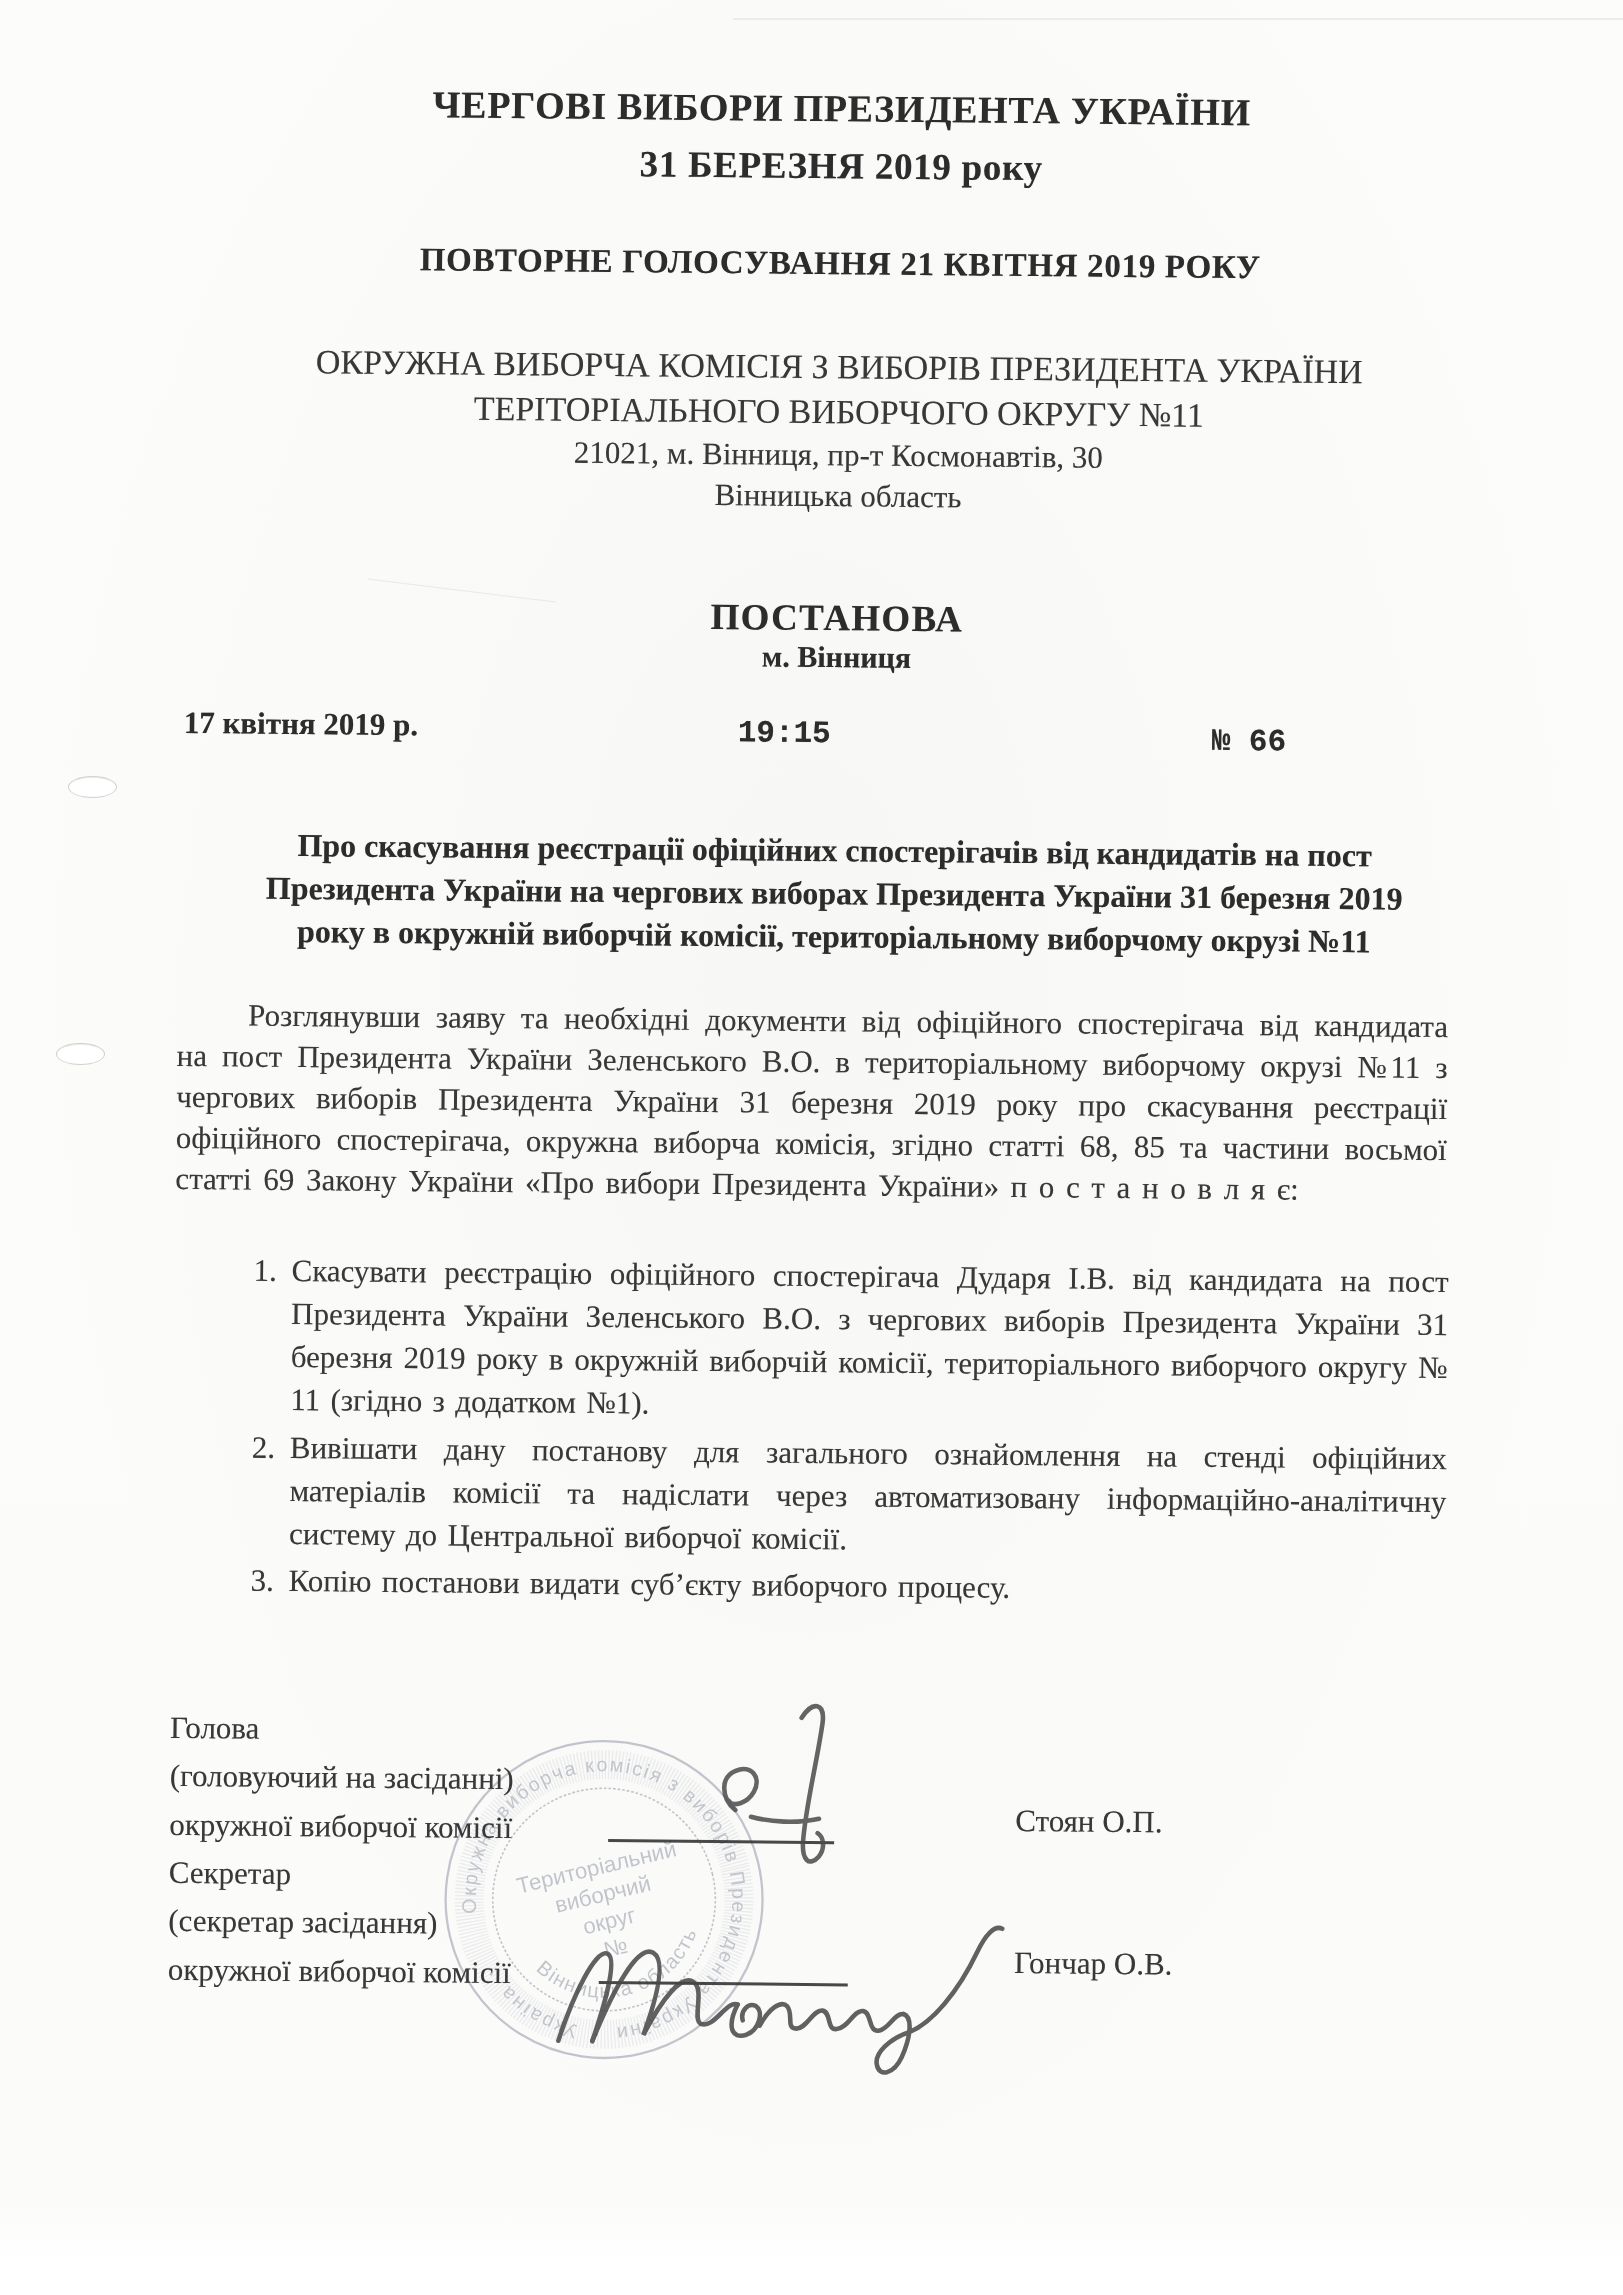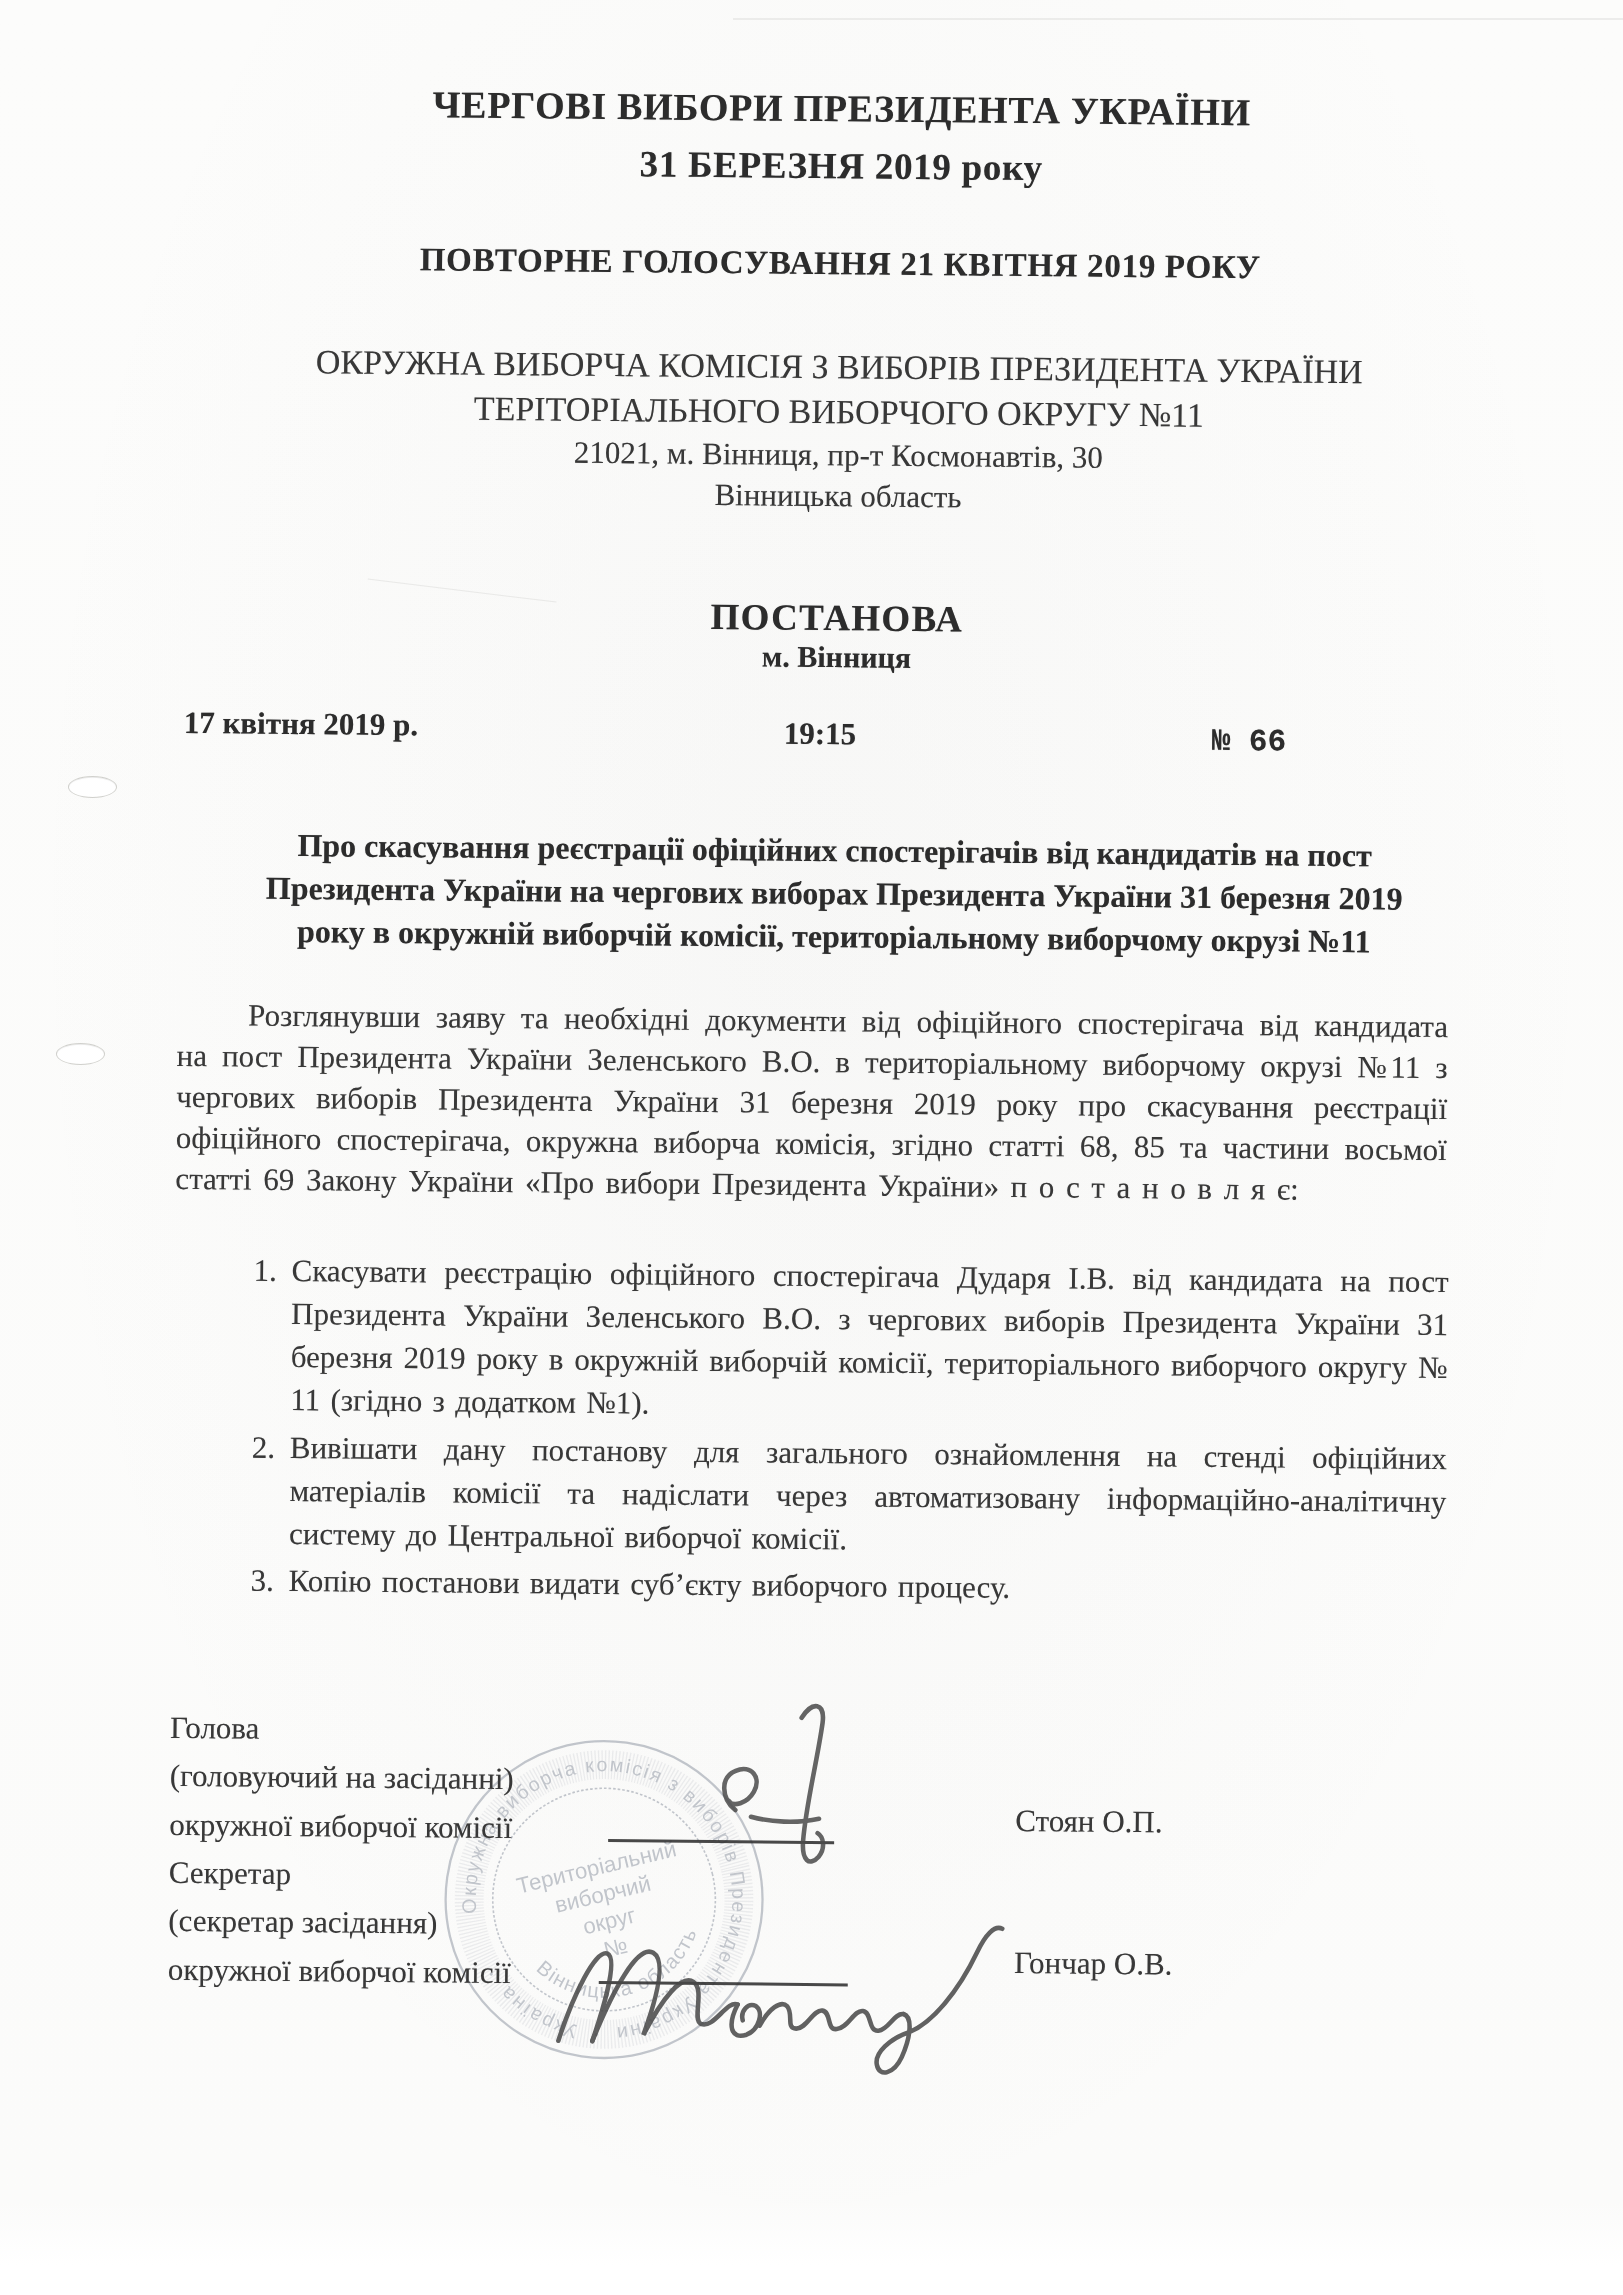--- a/index.html
+++ b/index.html
@@ -73,21 +73,21 @@
 
   <div class="t center ink c1" style="top:348px;">ОКРУЖНА ВИБОРЧА КОМІСІЯ З ВИБОРІВ ПРЕЗИДЕНТА УКРАЇНИ</div>
   <div class="t center ink c2" style="top:393px;">ТЕРІТОРІАЛЬНОГО ВИБОРЧОГО ОКРУГУ №11</div>
   <div class="t center ink addr" style="top:437px;">21021, м. Вінниця, пр-т Космонавтів, 30</div>
   <div class="t center ink addr" style="top:478px;">Вінницька область</div>
 
   <div class="t center inkb doc-type" style="top:596px;">ПОСТАНОВА</div>
   <div class="t center inkb city" style="top:640px;">м. Вінниця</div>
 
   <div class="t inkb meta" style="left:182px;top:711px;">17 квітня 2019 р.</div>
-  <div class="t inkb meta" style="left:782px;top:716px;">19:15</div>
+  <div class="t inkb meta" style="left:736px;top:716px;font-family:Liberation Mono, monospace;">19:15</div>
   <div class="t inkb meta" style="left:1210px;top:720px;font-family:Liberation Mono, monospace;">№ 66</div>
 
   <div class="t center inkb subject-line" style="top:829px;">Про скасування реєстрації офіційних спостерігачів від кандидатів на пост</div>
   <div class="t center inkb subject-line" style="top:872px;">Президента України  на чергових виборах Президента України 31 березня 2019</div>
   <div class="t center inkb subject-line" style="top:915px;">року в окружній виборчій комісії, територіальному виборчому окрузі  №11</div>
 
   <div class="bodytext ink">Розглянувши заяву та необхідні документи від офіційного спостерігача від кандидата на пост Президента України Зеленського В.О. в територіальному виборчому окрузі №11 з чергових виборів Президента України 31 березня 2019 року про скасування реєстрації офіційного спостерігача, окружна виборча комісія, згідно статті 68, 85 та частини восьмої статті 69  Закону України «Про вибори Президента України» п о с т а н о в л я є:</div>
 
   <div class="list">
     <div class="li">

